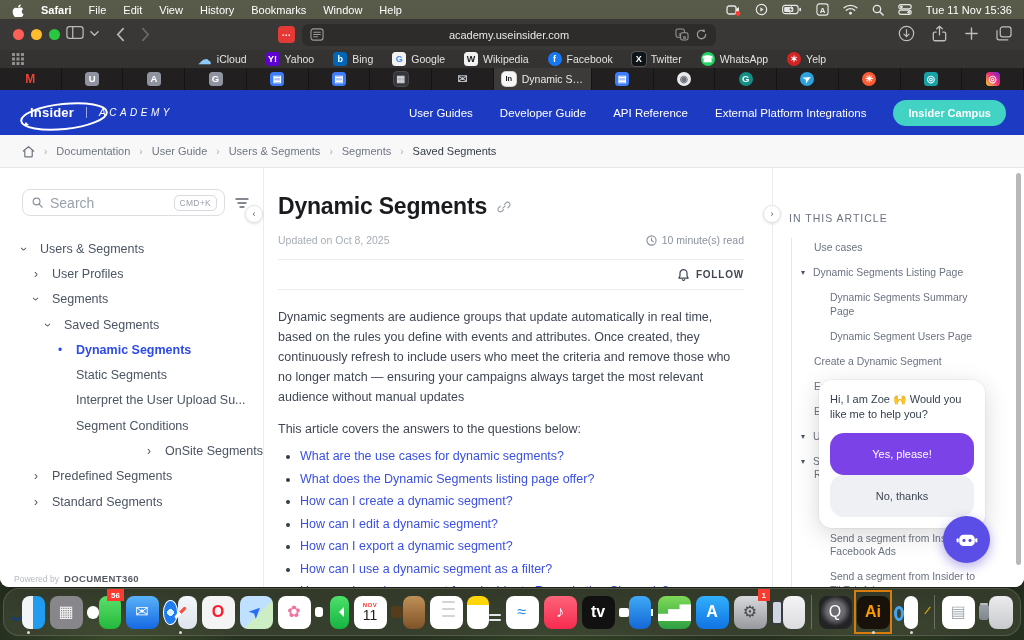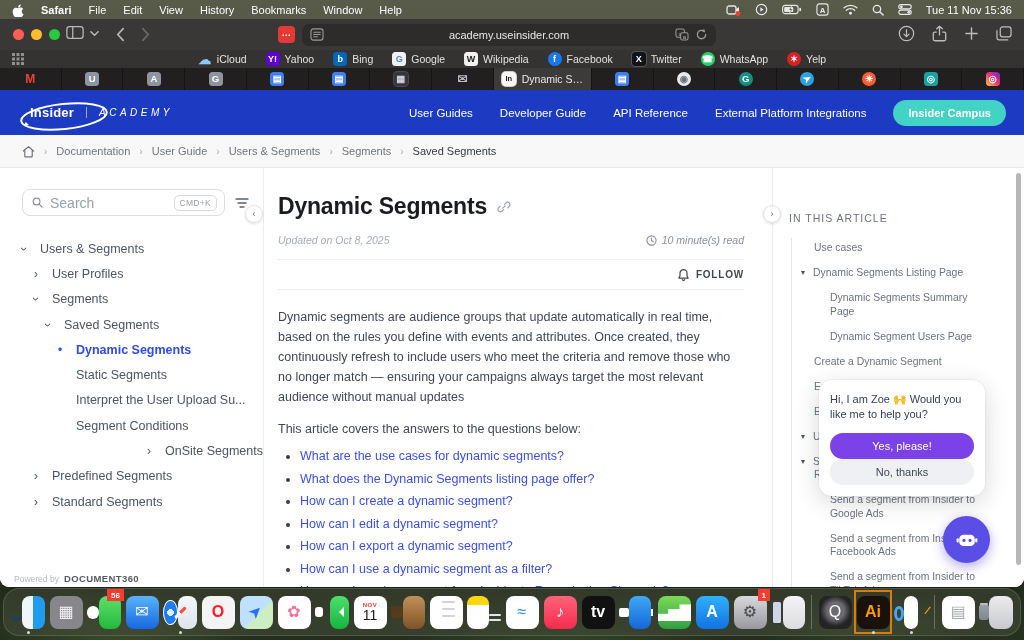--- a/index.html
+++ b/index.html
@@ -100,21 +100,21 @@
   .nav-row.active .nav-label{color:var(--active,#2e4bea);font-weight:bold;}
   .nav-label{white-space:nowrap;overflow:hidden;text-overflow:ellipsis;max-width:185px;}
   .poweredby{position:absolute;bottom:3px;left:14px;display:flex;align-items:baseline;gap:5px;}
   .pb-txt{font-size:8.5px;color:#b4b9c0;}
   .pb-brand{font-size:9.5px;font-weight:bold;color:#565b63;letter-spacing:.4px;}
   
   .content{flex:1;padding:25px 28px 0 14px;box-sizing:border-box;min-width:0;}
   .title-row{display:flex;align-items:center;gap:9px;}
   .title{font-size:23px;font-weight:bold;color:#1a1b1e;letter-spacing:-.2px;margin:0;}
   .link-ic{color:#9aa1ab;display:flex;cursor:pointer;}
-  .meta-row{display:flex;justify-content:space-between;align-items:center;margin-top:14px;font-style:italic;}
+  .meta-row{display:flex;justify-content:space-between;align-items:center;margin-top:14px;}
   .updated{font-size:10.5px;color:#a7adb6;}
   .readtime{font-size:10.5px;color:#8a919c;display:flex;align-items:center;gap:5px;}
   .hr{border:none;border-top:1px solid #ececee;margin:13px 0 0 0;}
   .follow-row{height:29px;display:flex;align-items:center;justify-content:flex-end;gap:6px;color:#3f4754;}
   .follow-label{font-size:10px;font-weight:bold;letter-spacing:.8px;cursor:pointer;}
   .para{margin:17px 0 0 0;font-size:12.5px;line-height:20px;color:#3f4754;max-width:478px;}
   .lead{margin:15px 0 0 0;font-size:12.5px;color:#3f4754;}
   .qlist{margin:13px 0 0 0;padding-left:22px;}
   .qlist li{margin-bottom:8.5px;font-size:12.5px;color:#363c46;}
   .qlist a{color:var(--link,#3b50e3);text-decoration:none;cursor:pointer;}
@@ -128,21 +128,21 @@
   .edge-btn{position:absolute;top:37px;width:16px;height:16px;border-radius:50%;background:#fff;
     border:1px solid #e3e4e8;box-shadow:0 1px 3px rgba(0,0,0,.12);display:flex;align-items:center;
     justify-content:center;font-size:9px;color:#555;z-index:6;cursor:pointer;}
   .edge-left{left:245px;} .edge-right{left:763px;}
   
   .win-scroll{position:absolute;right:3px;top:5px;width:5px;height:392px;border-radius:3px;background:#ababaf;opacity:.85;}
   
   .chat-popup{position:absolute;left:46px;top:212px;width:166px;background:#fff;border-radius:13px;
     box-shadow:0 6px 24px rgba(0,0,0,.16),0 0 0 1px rgba(0,0,0,.03);padding:12px 11px 11px;z-index:7;box-sizing:border-box;}
   .chat-text{font-size:11px;line-height:15px;color:#374151;}
-  .chat-btn{display:block;width:100%;border:none;border-radius:14px;padding:7px 0;font-size:11px;
+  .chat-btn{display:block;width:100%;border:none;border-radius:14px;padding:15px 0;font-size:11px;
     font-family:inherit;cursor:pointer;text-align:center;}
   .chat-yes{margin-top:11px;background:var(--chat,#7b42e8);color:#fff;font-weight:500;}
   .chat-no{margin-top:0;background:#eef0f3;color:#3f4754;}
   .chat-fab{position:absolute;left:170px;top:348px;width:47px;height:47px;border-radius:50%;
     background:var(--robot,#5b4ee6);display:flex;align-items:center;justify-content:center;
     box-shadow:0 4px 12px rgba(70,50,200,.4);z-index:8;cursor:pointer;}
   
   .dock{position:absolute;left:50%;transform:translateX(-50%);bottom:4px;height:46px;display:flex;
     align-items:center;gap:4px;padding:0 7px;background:rgba(66,74,55,.6);
     border:1px solid rgba(255,255,255,.14);border-radius:16px;z-index:60;}

